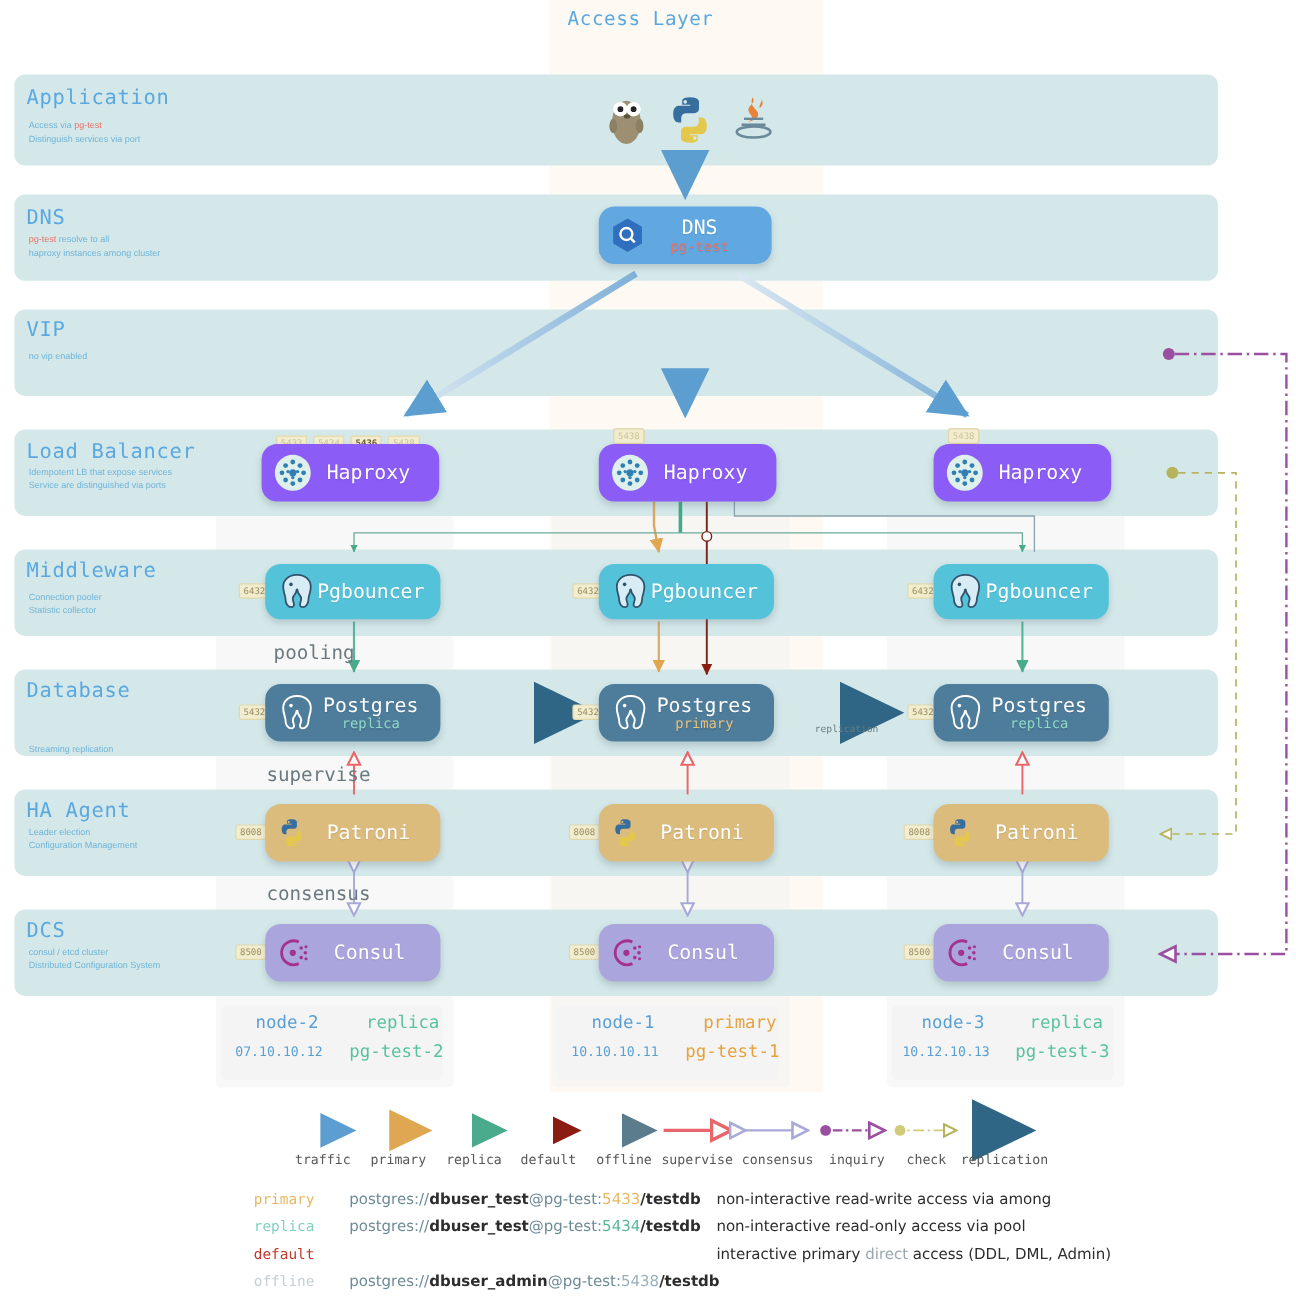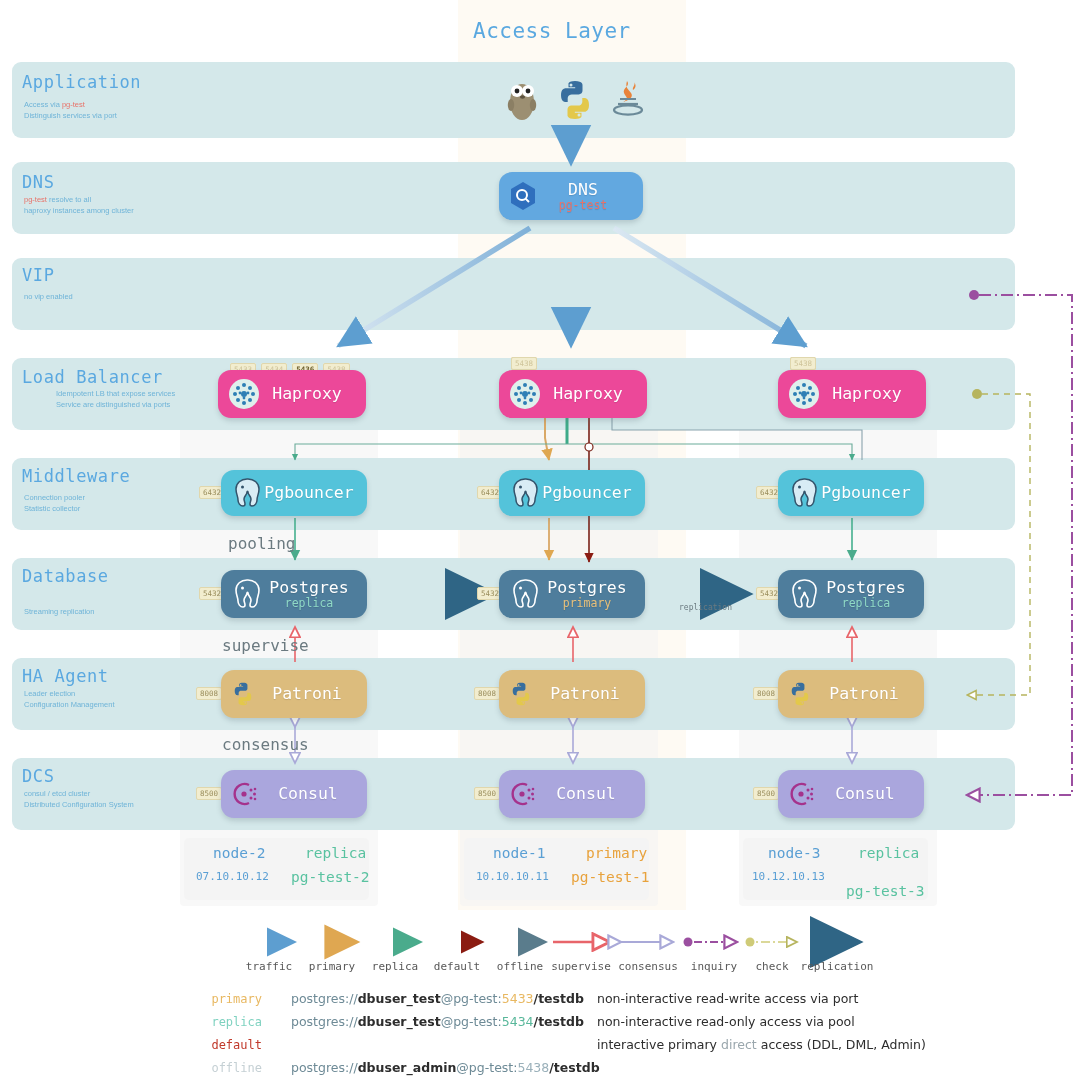--- a/index.html
+++ b/index.html
@@ -21,34 +21,34 @@
   
   .layer { position:absolute; left:12px; width:1003px; background:#d4e8ea;
            border-radius:9px; }
   .layer-title { position:absolute; left:22px; font-family:"DejaVu Sans Mono", monospace;
                  font-size:17px; color:#5aa8e0; letter-spacing:.6px; }
   .layer-desc { position:absolute; left:24px; font-family:Liberation Sans, sans-serif;
                 font-size:7.5px; line-height:11px; color:#6fb4d8; white-space:pre; }
   .layer-desc .hot { color:#e8736a; }
 
   
-  .access-cap { position:absolute; left:473px; top:19px;
-                font-family:"DejaVu Sans Mono", monospace; font-size:21px; color:#5aa8e0;
+  .access-cap { position:absolute; left:473px; top:6px;
+                font-family:"DejaVu Sans Mono", monospace; font-size:16px; color:#5aa8e0;
                 letter-spacing:.5px; }
 
   
   .node { position:absolute; border-radius:13px; display:flex; align-items:center;
           box-shadow:0 3px 5px rgba(90,110,120,.25); }
   .node .nlabel { font-family:"DejaVu Sans Mono", monospace; font-size:16.5px;
                   color:#ffffff; text-align:center; width:100%;
                   text-shadow:0 1px 1px rgba(0,0,0,.12); line-height:1.05; }
   .node .nsub { display:block; font-size:11.5px; margin-top:1px; }
 
   .n-dns      { background:#62a8e0; }
-  .n-haproxy  { background:#ec4899; }
+  .n-haproxy  { background:#8b5cf6; }
   .n-pgb      { background:#54c3da; }
   .n-pg       { background:#4e7d9c; }
   .n-patroni  { background:#dcbc7d; }
   .n-consul   { background:#aaa6dd; }
 
   
   .port { position:absolute; font-family:"DejaVu Sans Mono", monospace; font-size:7.5px;
           background:#f2edcf; border:1px solid #e0d7ad; border-radius:2px;
           padding:1px 3px 0 3px; color:#9a8e5d; line-height:10px; }
   .port.dim  { color:#cfc49a; }
@@ -120,27 +120,27 @@
   <div class="layer-title" style="top:766px;">DCS</div>
 
   <div class="layer-desc" style="top:99px;"><span>Access via </span><span class="hot">pg-test</span>
 <span>Distinguish services via port</span></div>
 
   <div class="layer-desc" style="top:194px;"><span class="hot">pg-test</span><span> resolve to all</span>
 <span>haproxy instances among cluster</span></div>
 
   <div class="layer-desc" style="top:291px;"><span>no vip enabled</span></div>
 
-  <div class="layer-desc" style="top:388px;margin-left:32px;"><span>Idempotent LB that expose services</span>
+  <div class="layer-desc" style="top:388px;"><span>Idempotent LB that expose services</span>
 <span>Service are distinguished via ports</span></div>
 
   <div class="layer-desc" style="top:492px;"><span>Connection pooler</span>
 <span>Statistic collector</span></div>
 
-  <div class="layer-desc" style="top:606px;"><span>Streaming replication</span></div>
+  <div class="layer-desc" style="top:619px;"><span>Streaming replication</span></div>
 
   <div class="layer-desc" style="top:688px;"><span>Leader election</span>
 <span>Configuration Management</span></div>
 
   <div class="layer-desc" style="top:788px;"><span>consul / etcd cluster</span>
 <span>Distributed Configuration System</span></div>
 
   <svg width="1080" height="1080">
     <defs>
       <linearGradient id="gTraffic" x1="0" y1="0" x2="1" y2="0">
@@ -544,21 +544,21 @@
   <div class="nodecard" style="left:464px;top:838px;"></div>
   <div class="nodetxt nname" style="left:493px;top:845px;">node-1</div>
   <div class="nodetxt nrole-primary" style="left:586px;top:845px;">primary</div>
   <div class="nodetxt nip" style="left:476px;top:870px;">10.10.10.11</div>
   <div class="nodetxt ninst-primary" style="left:571px;top:869px;">pg-test-1</div>
 
   <div class="nodecard" style="left:743px;top:838px;"></div>
   <div class="nodetxt nname" style="left:768px;top:845px;">node-3</div>
   <div class="nodetxt nrole-replica" style="left:858px;top:845px;">replica</div>
   <div class="nodetxt nip" style="left:752px;top:870px;">10.12.10.13</div>
-  <div class="nodetxt ninst-replica" style="left:846px;top:869px;margin-top:14px;">pg-test-3</div>
+  <div class="nodetxt ninst-replica" style="left:846px;top:869px;">pg-test-3</div>
 
   <svg width="1080" height="60" style="top:930px;left:0;">
     <line x1="238" y1="12" x2="295" y2="12" stroke="url(#gTraffic)" stroke-width="5" marker-end="url(#mTraffic)"></line>
     <line x1="301" y1="12" x2="358" y2="12" stroke="url(#gPrimary)" stroke-width="6" marker-end="url(#mPrimary)"></line>
     <line x1="364" y1="12" x2="421" y2="12" stroke="url(#gReplica)" stroke-width="5" marker-end="url(#mReplica)"></line>
     <line x1="427" y1="12" x2="483" y2="12" stroke="url(#gDefault)" stroke-width="4" marker-end="url(#mDefault)"></line>
     <line x1="490" y1="12" x2="546" y2="12" stroke="url(#gOffline)" stroke-width="5" marker-end="url(#mOffline)"></line>
     <line x1="553" y1="12" x2="608" y2="12" stroke="#e8656a" stroke-width="2.6" marker-end="url(#mSuperviseOpen)"></line>
     <line x1="620" y1="12" x2="672" y2="12" stroke="#a9a9d8" stroke-width="2" marker-end="url(#mConsensusOpen)" marker-start="url(#mConsensusOpen)"></line>
     <circle cx="688" cy="12" r="4.5" fill="#9b4fa0"></circle>
@@ -575,21 +575,21 @@
   <div class="legtxt" style="left:426px;top:960px;width:62px;">default</div>
   <div class="legtxt" style="left:489px;top:960px;width:62px;">offline</div>
   <div class="legtxt" style="left:548px;top:960px;width:66px;">supervise</div>
   <div class="legtxt" style="left:613px;top:960px;width:70px;">consensus</div>
   <div class="legtxt" style="left:683px;top:960px;width:62px;">inquiry</div>
   <div class="legtxt" style="left:745px;top:960px;width:54px;">check</div>
   <div class="legtxt" style="left:795px;top:960px;width:84px;">replication</div>
 
   <div class="ct-role" style="left:180px;top:992px;width:82px;color:#e8b861;">primary</div>
   <div class="ct-uri" style="left:291px;top:991px;"><span>postgres://</span><b>dbuser_test</b><span>@pg-test:</span><span style="color:#e8b861;">5433</span><b>/testdb</b></div>
-  <div class="ct-desc" style="left:597px;top:991px;">non-interactive read-write access via port</div>
+  <div class="ct-desc" style="left:597px;top:991px;">non-interactive read-write access via among</div>
 
   <div class="ct-role" style="left:180px;top:1015px;width:82px;color:#7fd2c0;">replica</div>
   <div class="ct-uri" style="left:291px;top:1014px;"><span>postgres://</span><b>dbuser_test</b><span>@pg-test:</span><span style="color:#58b79a;">5434</span><b>/testdb</b></div>
   <div class="ct-desc" style="left:597px;top:1014px;">non-interactive read-only access via pool</div>
 
   <div class="ct-role" style="left:180px;top:1038px;width:82px;color:#c0392b;">default</div>
   <div class="ct-desc" style="left:597px;top:1037px;"><span>interactive primary </span><span class="mut">direct</span><span> access (DDL, DML, Admin)</span></div>
 
   <div class="ct-role" style="left:180px;top:1061px;width:82px;color:#c5d0d4;">offline</div>
   <div class="ct-uri" style="left:291px;top:1060px;"><span>postgres://</span><b>dbuser_admin</b><span>@pg-test:</span><span style="color:#9ab0ba;">5438</span><b>/testdb</b></div>

